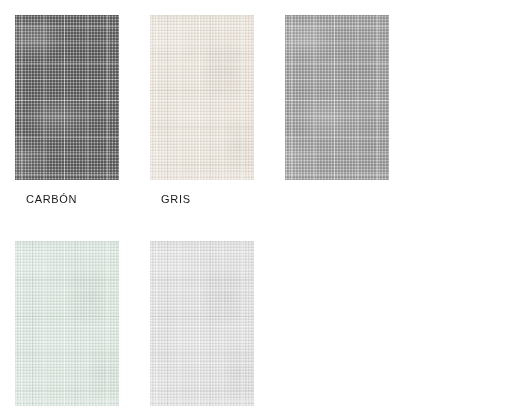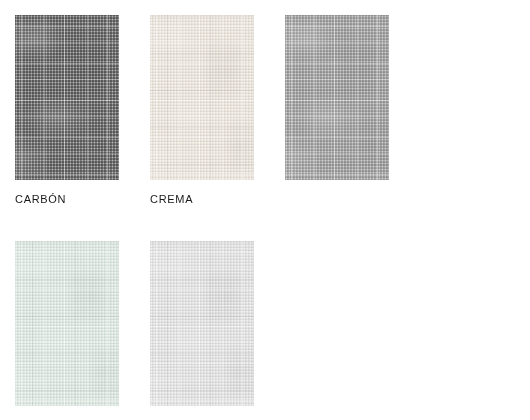--- a/index.html
+++ b/index.html
@@ -134,20 +134,21 @@
   }
 
   .swatch-label {
     margin-top: 14px;
     font-size: 11px;
     letter-spacing: 0.7px;
     color: #1a1a1a;
     font-weight: 400;
     line-height: 1;
     white-space: nowrap;
+    margin-left: 11px;
   }
 </style>
 </head>
 <body style="background: rgb(255, 255, 255);">
 
 <div id="swatch-grid">
 
   <div class="swatch-cell">
     <div class="swatch-tile" style="background-color: rgb(93, 93, 93);">
       <div class="tex tex-cloud"></div>
@@ -162,21 +163,21 @@
 
   <div class="swatch-cell">
     <div class="swatch-tile" style="background-color: rgb(236, 229, 220);">
       <div class="tex tex-cloud"></div>
       <div class="tex tex-warp"></div>
       <div class="tex tex-weft"></div>
       <div class="tex tex-slub-v"></div>
       <div class="tex tex-slub-h"></div>
       <div class="tex tex-noise"></div>
     </div>
-    <div class="swatch-label" style="color: rgb(26, 26, 26);">CREMA</div>
+    <div class="swatch-label" style="color: rgb(26, 26, 26);">GRIS</div>
   </div>
 
   <div class="swatch-cell">
     <div class="swatch-tile" style="background-color: rgb(154, 154, 154);">
       <div class="tex tex-cloud"></div>
       <div class="tex tex-warp"></div>
       <div class="tex tex-weft"></div>
       <div class="tex tex-slub-v"></div>
       <div class="tex tex-slub-h"></div>
       <div class="tex tex-noise"></div>

